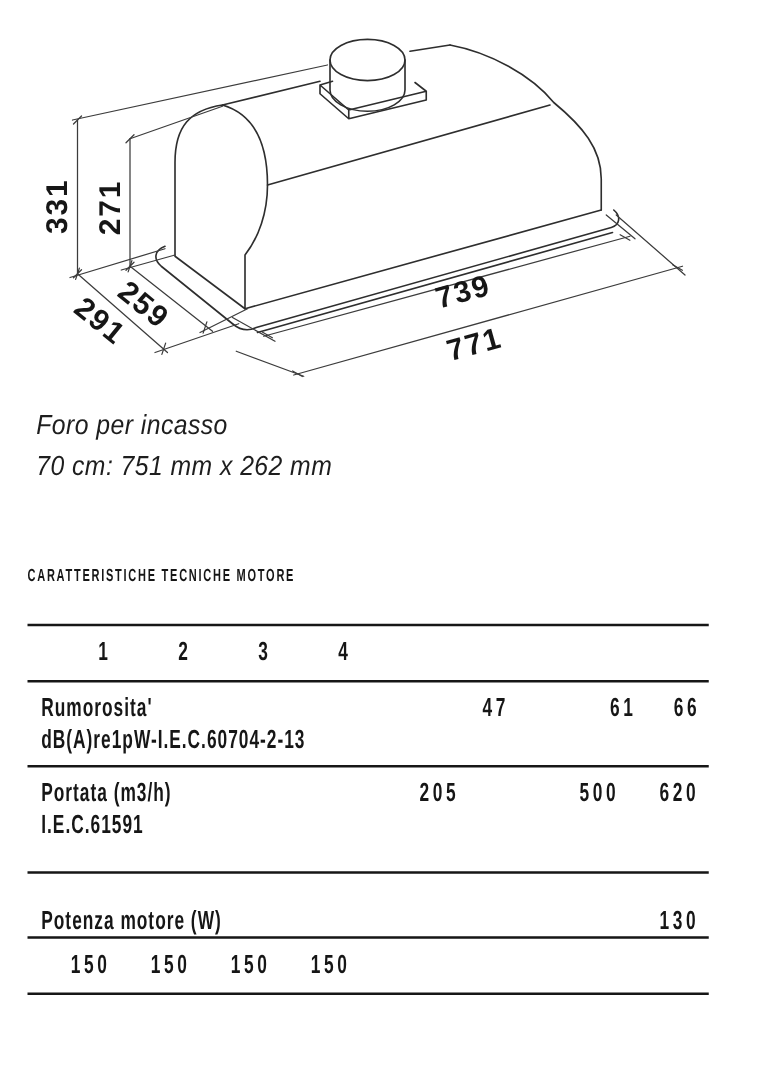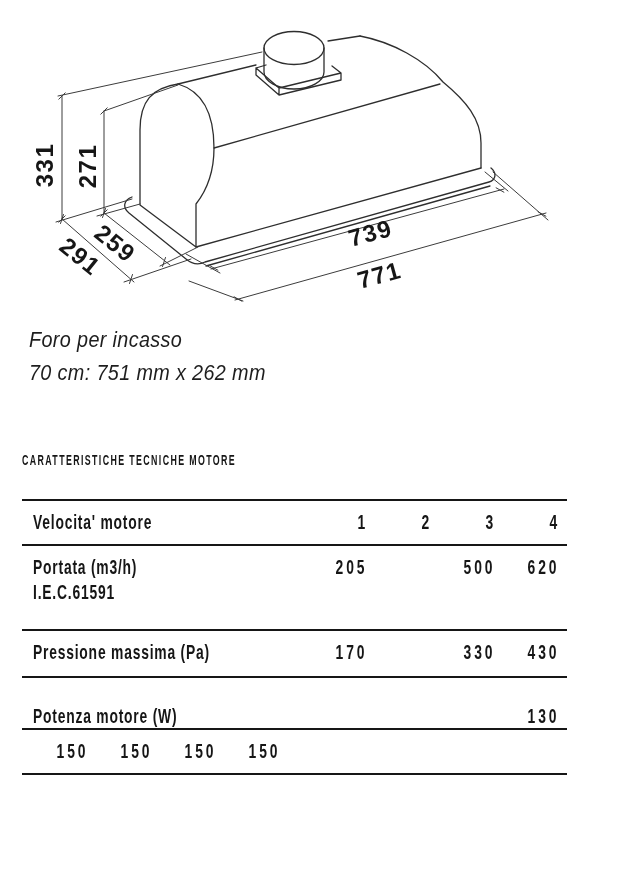--- a/index.html
+++ b/index.html
@@ -121,46 +121,44 @@
     <span class="cap-line"><span class="itx">Foro per incasso</span></span>
     <span class="cap-line"><span class="itx">70 cm: 751 mm x 262 mm</span></span>
   </div>
 
   <div class="section-title">
     <span class="sxt">CARATTERISTICHE TECNICHE MOTORE</span>
   </div>
 
   <div class="spec-table">
       <div class="trow" style="height: 45px;">
-        <div class="tlabel">
-          <div><span class="sx">Velocita' motore</span></div>
-        </div>
         <div class="tval"><span class="sxr">1</span></div>
         <div class="tval"><span class="sxr">2</span></div>
         <div class="tval"><span class="sxr">3</span></div>
         <div class="tval last"><span class="sxr">4</span></div>
+      </div>
+      <div class="trow" style="height: 68px;">
+        <div class="tlabel">
+          <div><span class="sx">Rumorosita'</span></div>
+          <div><span class="sx">dB(A)re1pW-I.E.C.60704-2-13</span></div>
+        </div>
+        <div class="tval"><span class="sxr">47</span></div>
+        <div class="tval"><span class="sxr"></span></div>
+        <div class="tval"><span class="sxr">61</span></div>
+        <div class="tval last"><span class="sxr">66</span></div>
       </div>
       <div class="trow" style="height: 85px;">
         <div class="tlabel">
           <div><span class="sx">Portata (m3/h)</span></div>
           <div><span class="sx">I.E.C.61591</span></div>
         </div>
         <div class="tval"><span class="sxr">205</span></div>
         <div class="tval"><span class="sxr"></span></div>
         <div class="tval"><span class="sxr">500</span></div>
         <div class="tval last"><span class="sxr">620</span></div>
-      </div>
-      <div class="trow" style="height: 47px;">
-        <div class="tlabel">
-          <div><span class="sx">Pressione massima (Pa)</span></div>
-        </div>
-        <div class="tval"><span class="sxr">170</span></div>
-        <div class="tval"><span class="sxr"></span></div>
-        <div class="tval"><span class="sxr">330</span></div>
-        <div class="tval last"><span class="sxr">430</span></div>
       </div>
       <div class="trow" style="height: 52px; align-items: flex-end;">
         <div class="tlabel">
           <div><span class="sx">Potenza motore (W)</span></div>
         </div>
         <div class="tval"><span class="sxr"></span></div>
         <div class="tval"><span class="sxr"></span></div>
         <div class="tval"><span class="sxr"></span></div>
         <div class="tval last"><span class="sxr">130</span></div>
       </div>

